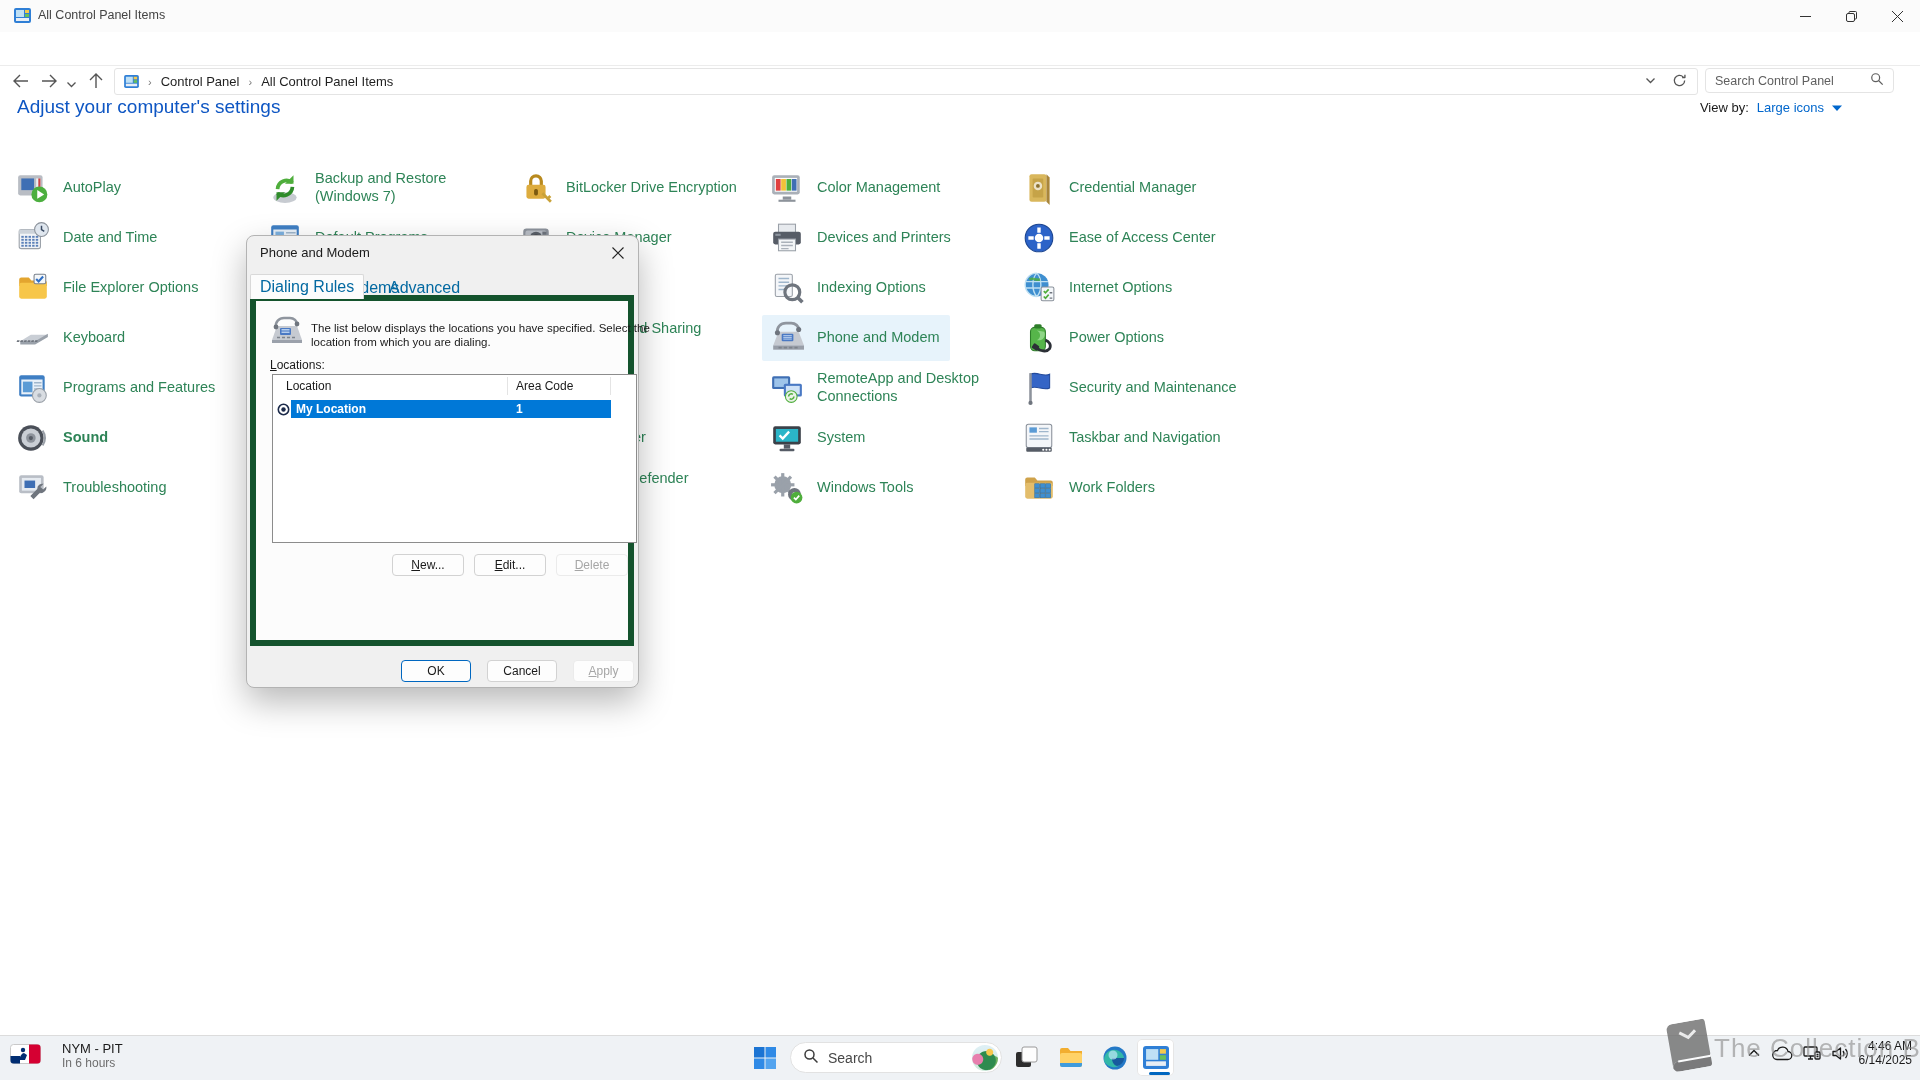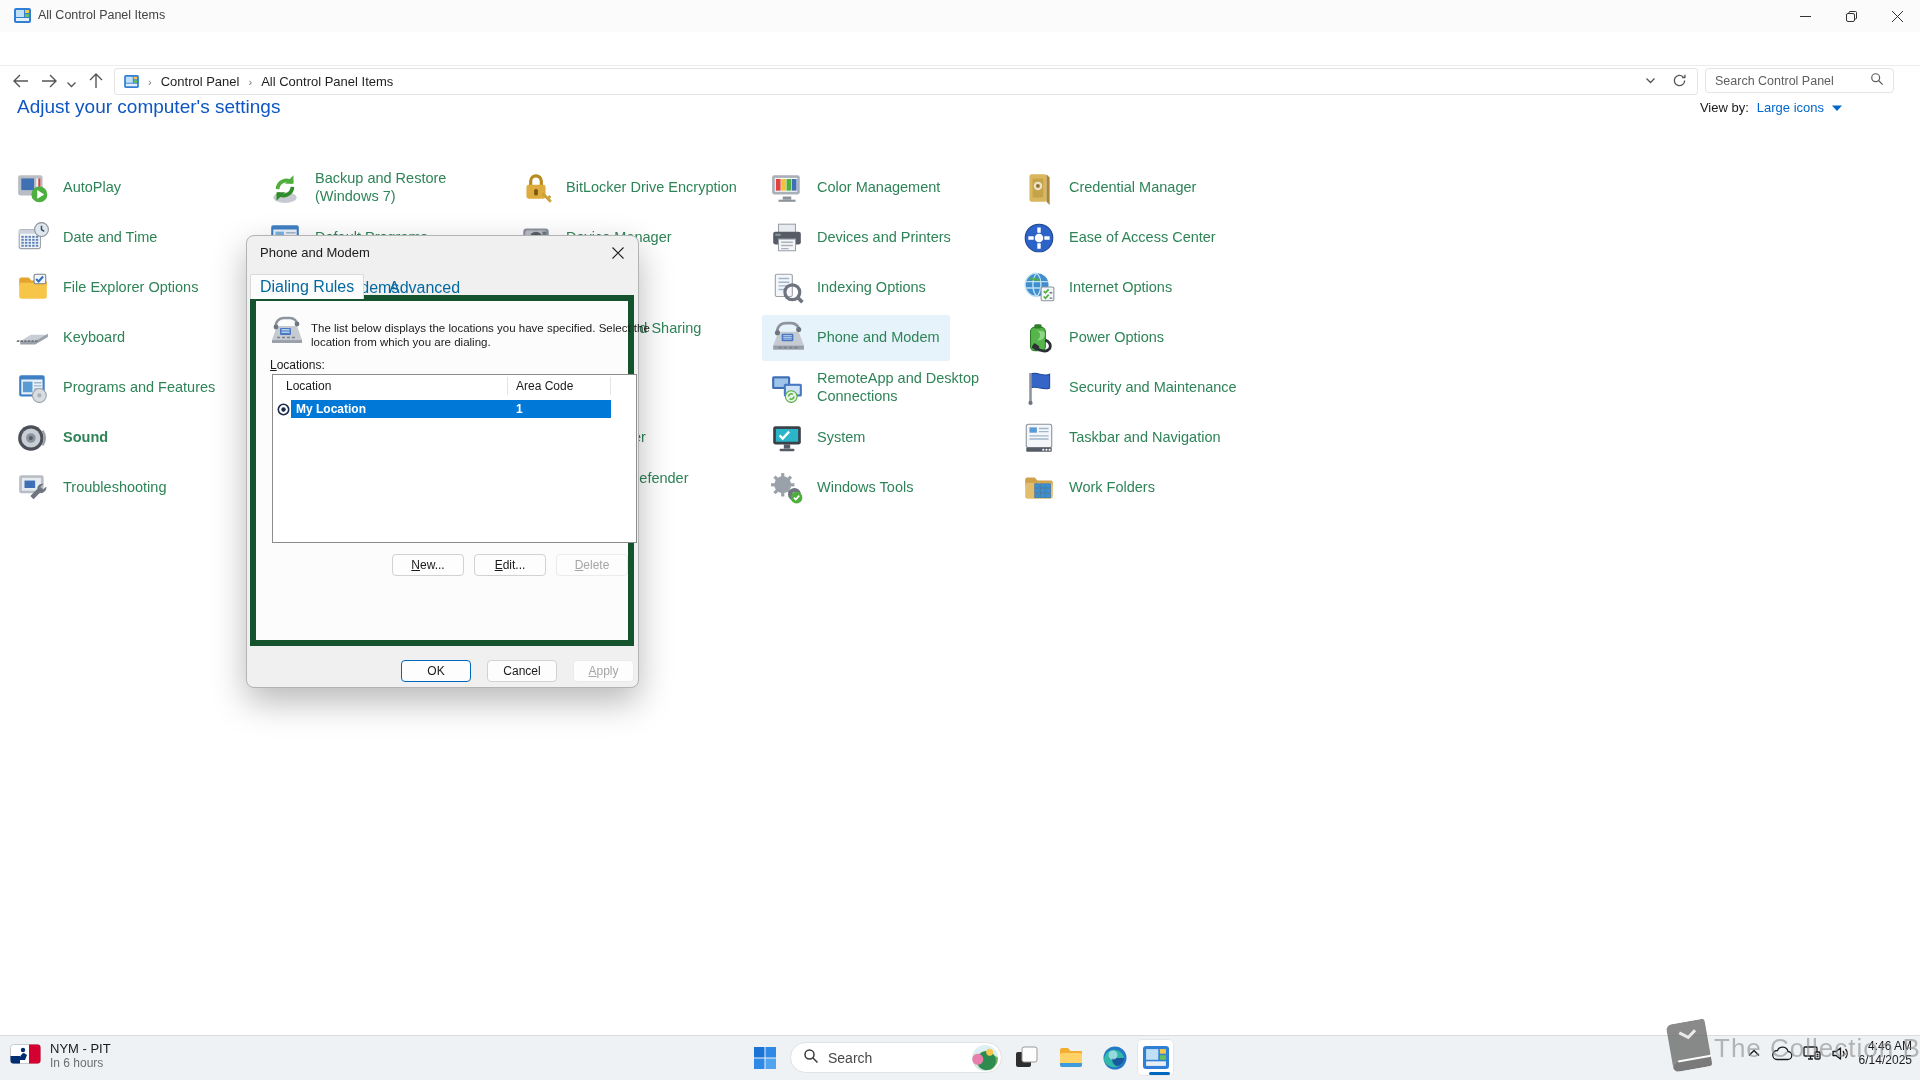--- a/index.html
+++ b/index.html
@@ -58,21 +58,21 @@
   .locrow .nm{position:absolute;left:23px;top:2px;font-size:12px;font-weight:bold;color:#fff;}
   .locrow .ac{position:absolute;left:243px;top:2px;font-size:12px;font-weight:bold;color:#fff;}
   .btn{position:absolute;height:22px;background:#fdfdfd;border:1px solid #d2d2d2;border-radius:4px;
        font-size:12px;color:#1a1a1a;display:flex;align-items:center;justify-content:center;box-sizing:border-box;}
   .btn.default{border-color:#0067c0;}
   .btn.disabled{color:#a6a6a6;border-color:#ebebeb;background:#fdfdfd;}
   #btn-new{left:136px;top:253px;width:72px;} #btn-edit{left:218px;top:253px;width:72px;} #btn-del{left:300px;top:253px;width:72px;}
   #btn-ok{left:154px;top:424px;width:70px;} #btn-cancel{left:240px;top:424px;width:70px;} #btn-apply{left:326px;top:424px;width:61px;}
   
   #taskbar{left:0;top:1035px;width:1920px;height:45px;background:#eff2f5;border-top:1px solid #dcdcdc;box-sizing:border-box;z-index:80;}
-  #widget{left:10px;top:1041px;display:flex;gap:9px;align-items:center;z-index:81;}
+  #widget{left:10px;top:1041px;display:flex;gap:21px;align-items:center;z-index:81;}
   #widget .t1{font-size:13px;color:#1b1b1b;line-height:15px;}
   #widget .t2{font-size:12px;color:#6e6e6e;line-height:14px;}
   .tbicon{position:absolute;top:1039px;width:37px;height:37px;display:flex;align-items:center;justify-content:center;border-radius:5px;z-index:81;}
   #searchpill{left:790px;top:1042px;width:212px;height:31px;background:#fff;border:1px solid #e2e2e2;border-radius:16px;
       display:flex;align-items:center;padding:0 3px 0 12px;box-sizing:border-box;gap:9px;z-index:81;}
   #searchpill .stext{font-size:14px;color:#474747;flex:1;}
   #cp-task{background:#fff;box-shadow:0 0 0 1px #e6e6e6 inset;}
   #cp-underline{left:1149px;top:1072px;width:21px;height:3px;border-radius:2px;background:#0067c0;z-index:81;}
   #tray{top:1039px;right:8px;display:flex;align-items:center;gap:10px;z-index:81;}
   #tray svg{display:block;}

